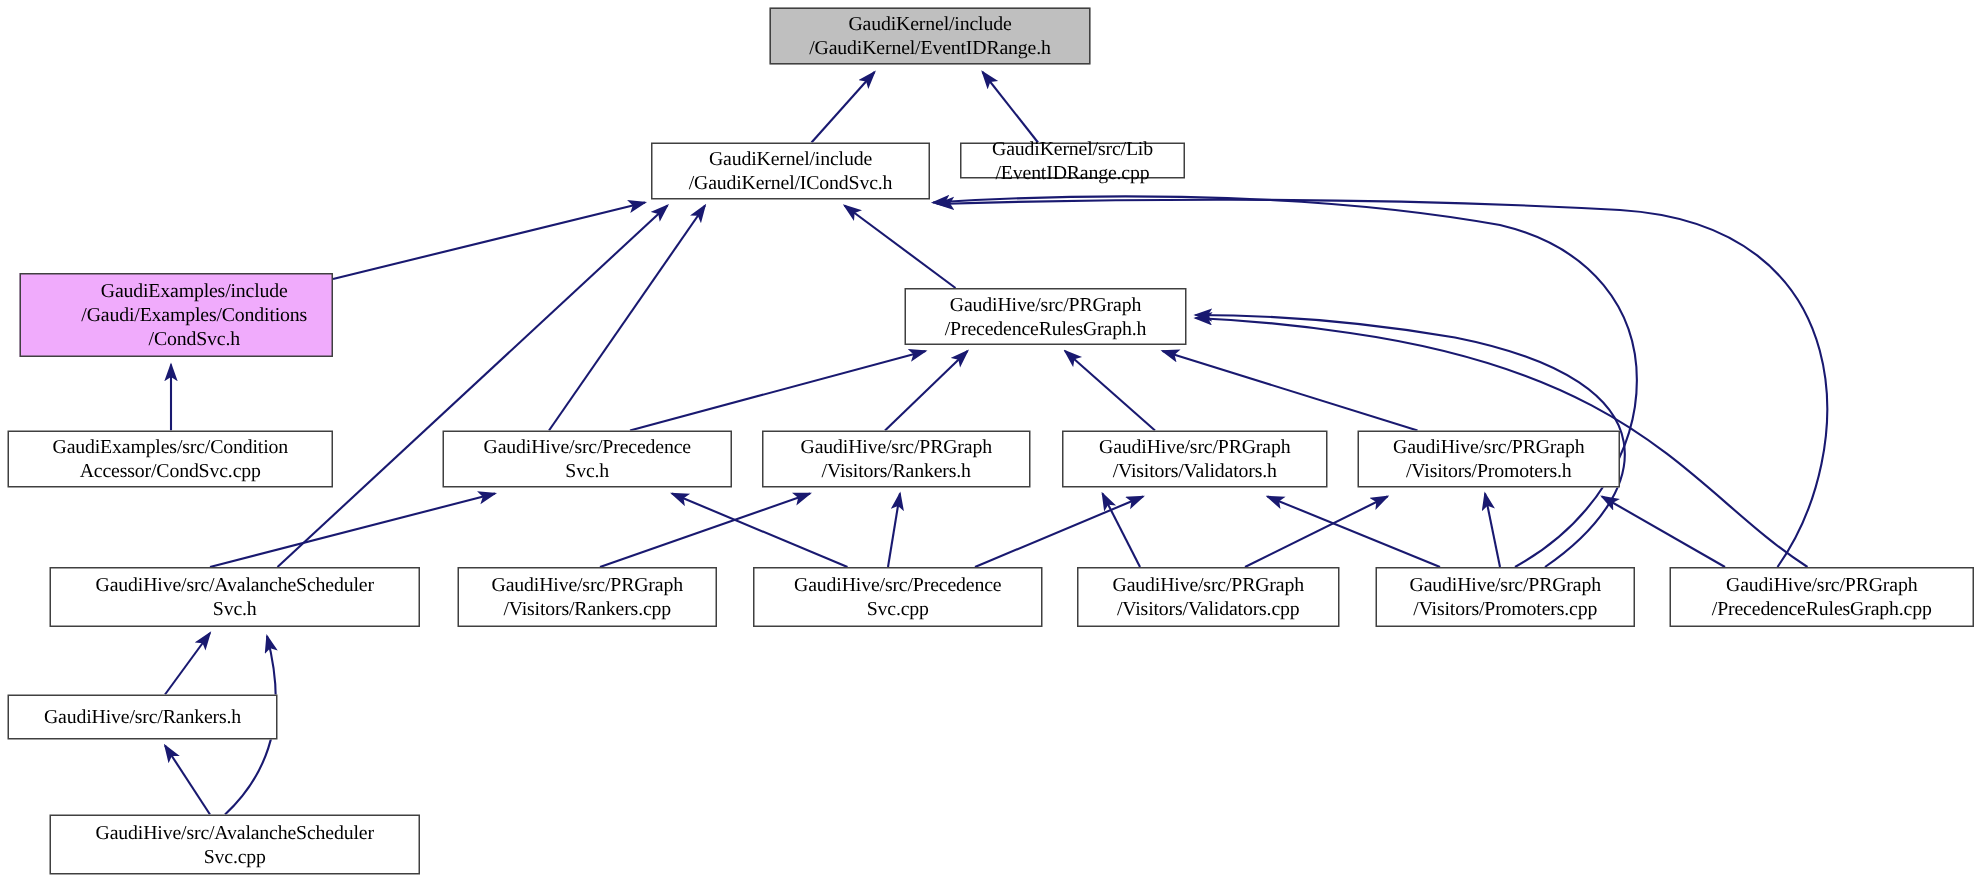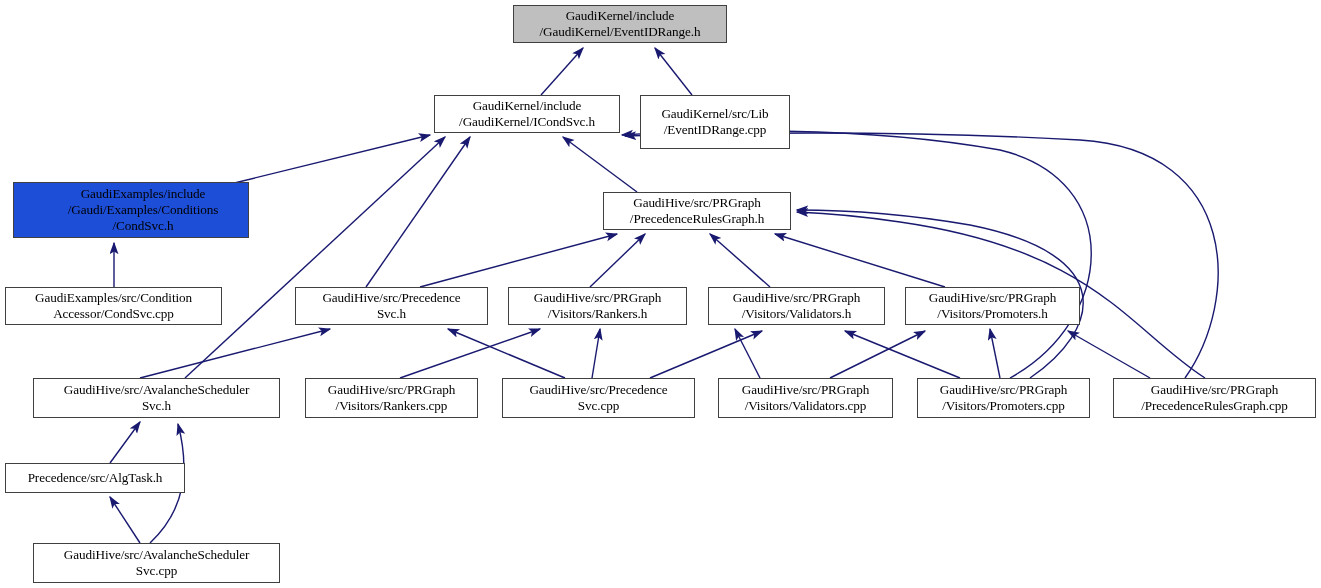--- a/index.html
+++ b/index.html
@@ -88,23 +88,23 @@
         <path d="M 150 543 C 185 510 190 470 178 424" fill="none" stroke="#191970" stroke-width="1.4" marker-end="url(#arrowhead)"></path>
         <path d="M 140 543 L 110 497" fill="none" stroke="#191970" stroke-width="1.4" marker-end="url(#arrowhead)"></path>
       </g>
   </svg>
 
   <div id="nodes-group">
       <div class="node root" style="left: 513px; top: 5px; width: 214px; height: 38px; border-color: rgb(64, 64, 64); background: rgb(191, 191, 191);"><span class="node-label">GaudiKernel/include
 /GaudiKernel/EventIDRange.h</span></div>
       <div class="node" style="left: 434px; top: 95px; width: 186px; height: 38px; border-color: rgb(64, 64, 64); background: rgb(255, 255, 255);"><span class="node-label">GaudiKernel/include
 /GaudiKernel/ICondSvc.h</span></div>
-      <div class="node" style="left: 640px; top: 95px; width: 150px; height: 54px; border-color: rgb(64, 64, 64); background: rgb(255, 255, 255);"><span class="node-label">GaudiKernel/src/Lib
+      <div class="node" style="left: 640px; top: 95px; width: 150px; height: 24px; border-color: rgb(64, 64, 64); background: rgb(255, 255, 255);"><span class="node-label">GaudiKernel/src/Lib
 /EventIDRange.cpp</span></div>
-      <div class="node" style="left: 13px; top: 182px; width: 236px; height: 56px; border-color: rgb(64, 64, 64); background: #1d4ed8; padding-left: 24px;"><span class="node-label">GaudiExamples/include
+      <div class="node" style="left: 13px; top: 182px; width: 209px; height: 56px; border-color: rgb(64, 64, 64); background: #f0abfc; padding-left: 24px;"><span class="node-label">GaudiExamples/include
 /Gaudi/Examples/Conditions
 /CondSvc.h</span></div>
       <div class="node" style="left: 603px; top: 192px; width: 188px; height: 38px; border-color: rgb(64, 64, 64); background: rgb(255, 255, 255);"><span class="node-label">GaudiHive/src/PRGraph
 /PrecedenceRulesGraph.h</span></div>
       <div class="node" style="left: 5px; top: 287px; width: 217px; height: 38px; border-color: rgb(64, 64, 64); background: rgb(255, 255, 255);"><span class="node-label">GaudiExamples/src/Condition
 Accessor/CondSvc.cpp</span></div>
       <div class="node" style="left: 295px; top: 287px; width: 193px; height: 38px; border-color: rgb(64, 64, 64); background: rgb(255, 255, 255);"><span class="node-label">GaudiHive/src/Precedence
 Svc.h</span></div>
       <div class="node" style="left: 508px; top: 287px; width: 179px; height: 38px; border-color: rgb(64, 64, 64); background: rgb(255, 255, 255);"><span class="node-label">GaudiHive/src/PRGraph
 /Visitors/Rankers.h</span></div>
@@ -117,18 +117,18 @@
       <div class="node" style="left: 305px; top: 378px; width: 173px; height: 40px; border-color: rgb(64, 64, 64); background: rgb(255, 255, 255);"><span class="node-label">GaudiHive/src/PRGraph
 /Visitors/Rankers.cpp</span></div>
       <div class="node" style="left: 502px; top: 378px; width: 193px; height: 40px; border-color: rgb(64, 64, 64); background: rgb(255, 255, 255);"><span class="node-label">GaudiHive/src/Precedence
 Svc.cpp</span></div>
       <div class="node" style="left: 718px; top: 378px; width: 175px; height: 40px; border-color: rgb(64, 64, 64); background: rgb(255, 255, 255);"><span class="node-label">GaudiHive/src/PRGraph
 /Visitors/Validators.cpp</span></div>
       <div class="node" style="left: 917px; top: 378px; width: 173px; height: 40px; border-color: rgb(64, 64, 64); background: rgb(255, 255, 255);"><span class="node-label">GaudiHive/src/PRGraph
 /Visitors/Promoters.cpp</span></div>
       <div class="node" style="left: 1113px; top: 378px; width: 203px; height: 40px; border-color: rgb(64, 64, 64); background: rgb(255, 255, 255);"><span class="node-label">GaudiHive/src/PRGraph
 /PrecedenceRulesGraph.cpp</span></div>
-      <div class="node" style="left: 5px; top: 463px; width: 180px; height: 30px; border-color: rgb(64, 64, 64); background: rgb(255, 255, 255);"><span class="node-label">Precedence/src/AlgTask.h</span></div>
+      <div class="node" style="left: 5px; top: 463px; width: 180px; height: 30px; border-color: rgb(64, 64, 64); background: rgb(255, 255, 255);"><span class="node-label">GaudiHive/src/Rankers.h</span></div>
       <div class="node" style="left: 33px; top: 543px; width: 247px; height: 40px; border-color: rgb(64, 64, 64); background: rgb(255, 255, 255);"><span class="node-label">GaudiHive/src/AvalancheScheduler
 Svc.cpp</span></div>
     </div>
 
 </div>
 
 </body></html>

